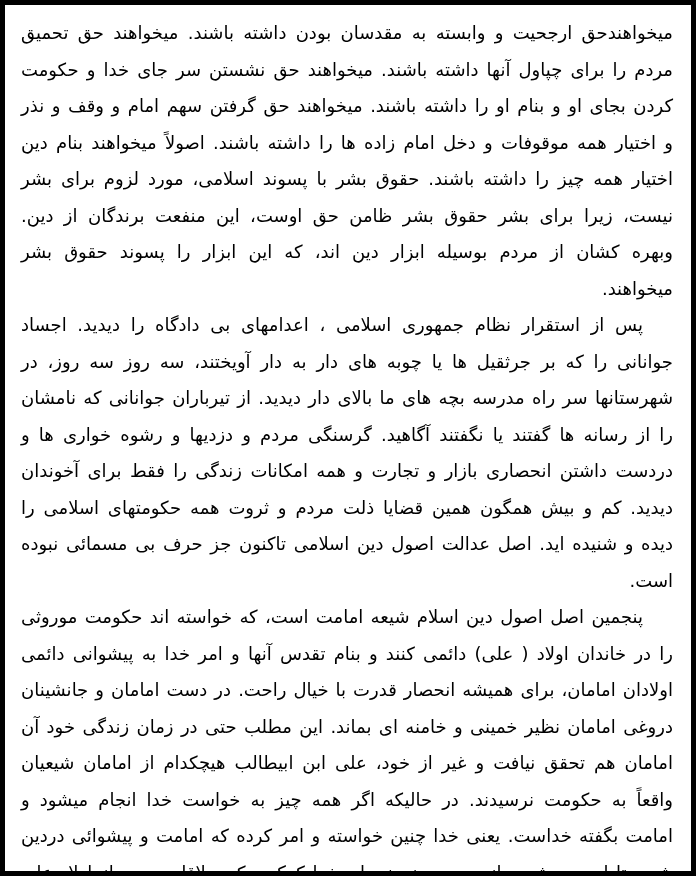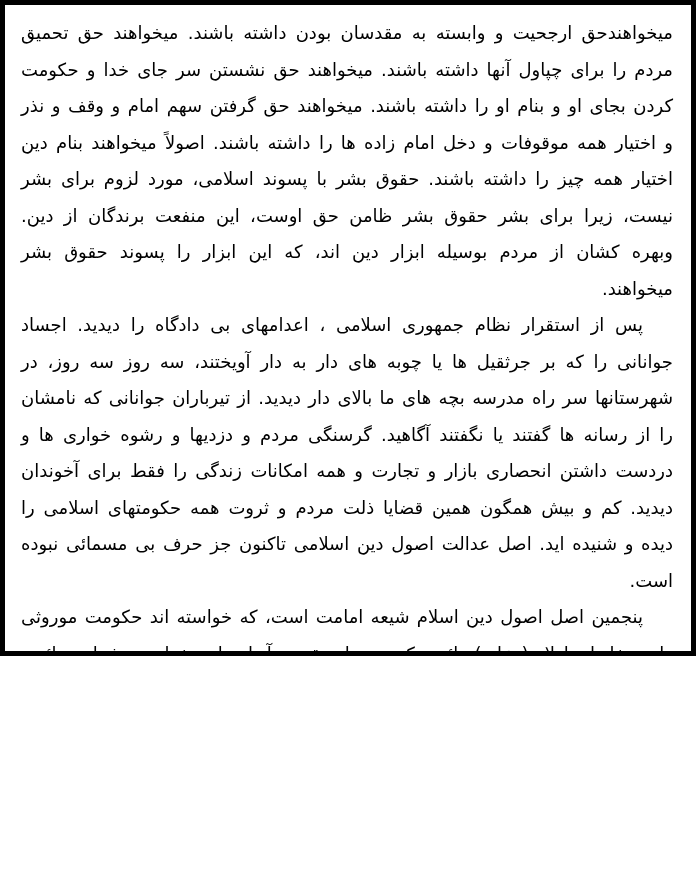--- a/index.html
+++ b/index.html
@@ -3,21 +3,21 @@
 <meta charset="utf-8">
 <style>
   html, body {
     margin: 0;
     padding: 0;
     background: #ffffff;
   }
   .scan-frame {
     box-sizing: border-box;
     width: 696px;
-    height: 656px;
+    height: 876px;
     border: 5px solid #000000;
     background: #0f172a;
     overflow: hidden;
   }
   .page {
     box-sizing: border-box;
     width: 100%;
     height: 100%;
     padding: 10px 18px 10px 16px;
     background: #ffffff;

